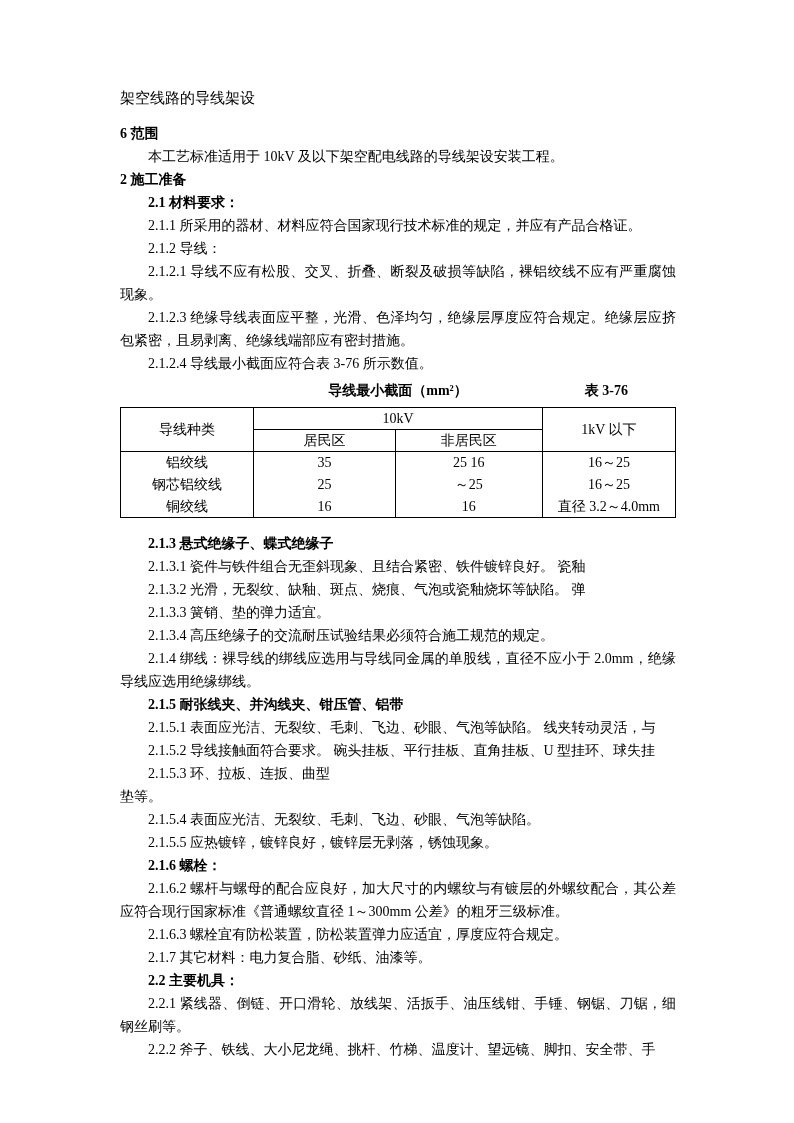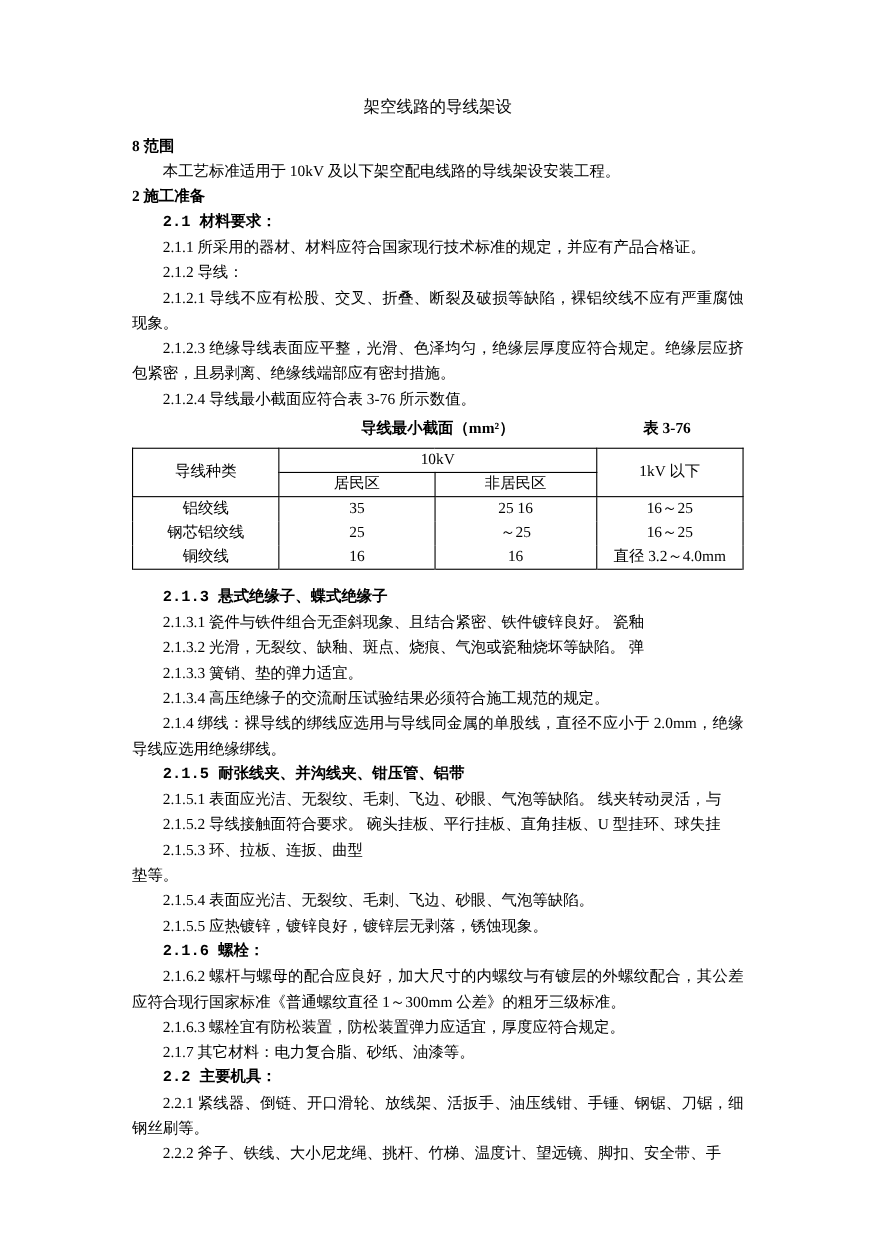--- a/index.html
+++ b/index.html
@@ -3,25 +3,25 @@
 <meta charset="utf-8">
 <style>
   * { margin: 0; padding: 0; box-sizing: border-box; }
   html, body { background: #ffffff; }
   body {
     width: 794px; height: 1123px; overflow: hidden;
     font-family: "Liberation Serif", "DejaVu Serif", serif;
     font-size: 14px; color: #000;
   }
   .page { padding: 86px 118px 0 120px; }
-  .doc-title { text-align: center; line-height: 24px; margin-bottom: 12px; font-size: 15px; }
+  .doc-title { text-align: left; line-height: 24px; margin-bottom: 12px; font-size: 15px; }
   p { line-height: 23px; text-align: justify; }
   p.h  { font-weight: bold; }              
   p.p  { text-indent: 2em; }               
-  p.pb { text-indent: 2em; font-weight: bold; font-family: Liberation Mono, monospace; } 
+  p.pb { text-indent: 2em; font-weight: bold; } 
   p.pc { text-indent: 0; }                 
 
   .cap-row { position: relative; text-align: center; font-weight: bold; line-height: 24px; margin-top: 4px; }
   .cap-tag { position: absolute; right: 48px; top: 0; }
 
   table.min {
     width: 100%; border-collapse: collapse; table-layout: fixed;
     border: 1px solid #000; margin-top: 4px; margin-bottom: 14px;
   }
   table.min th, table.min td {
@@ -31,21 +31,21 @@
   table.min th { border: 1px solid #000; }
   table.min td { border-left: 1px solid #000; border-right: 1px solid #000; border-top: 0; border-bottom: 0; }
 </style>
 </head>
 <body>
 
 <div class="page">
 
   <div class="doc-title">架空线路的导线架设</div>
 
-  <p class="h">8 范围</p>
+  <p class="h">6 范围</p>
   <p class="p">本工艺标准适用于 10kV 及以下架空配电线路的导线架设安装工程。</p>
   <p class="h">2 施工准备</p>
   <p class="pb">2.1 材料要求：</p>
   <p class="p">2.1.1 所采用的器材、材料应符合国家现行技术标准的规定，并应有产品合格证。</p>
   <p class="p">2.1.2 导线：</p>
   <p class="p">2.1.2.1 导线不应有松股、交叉、折叠、断裂及破损等缺陷，裸铝绞线不应有严重腐蚀现象。</p>
   <p class="p">2.1.2.3 绝缘导线表面应平整，光滑、色泽均匀，绝缘层厚度应符合规定。绝缘层应挤包紧密，且易剥离、绝缘线端部应有密封措施。</p>
   <p class="p">2.1.2.4 导线最小截面应符合表 3-76 所示数值。</p>
 
   <div class="cap-row">

